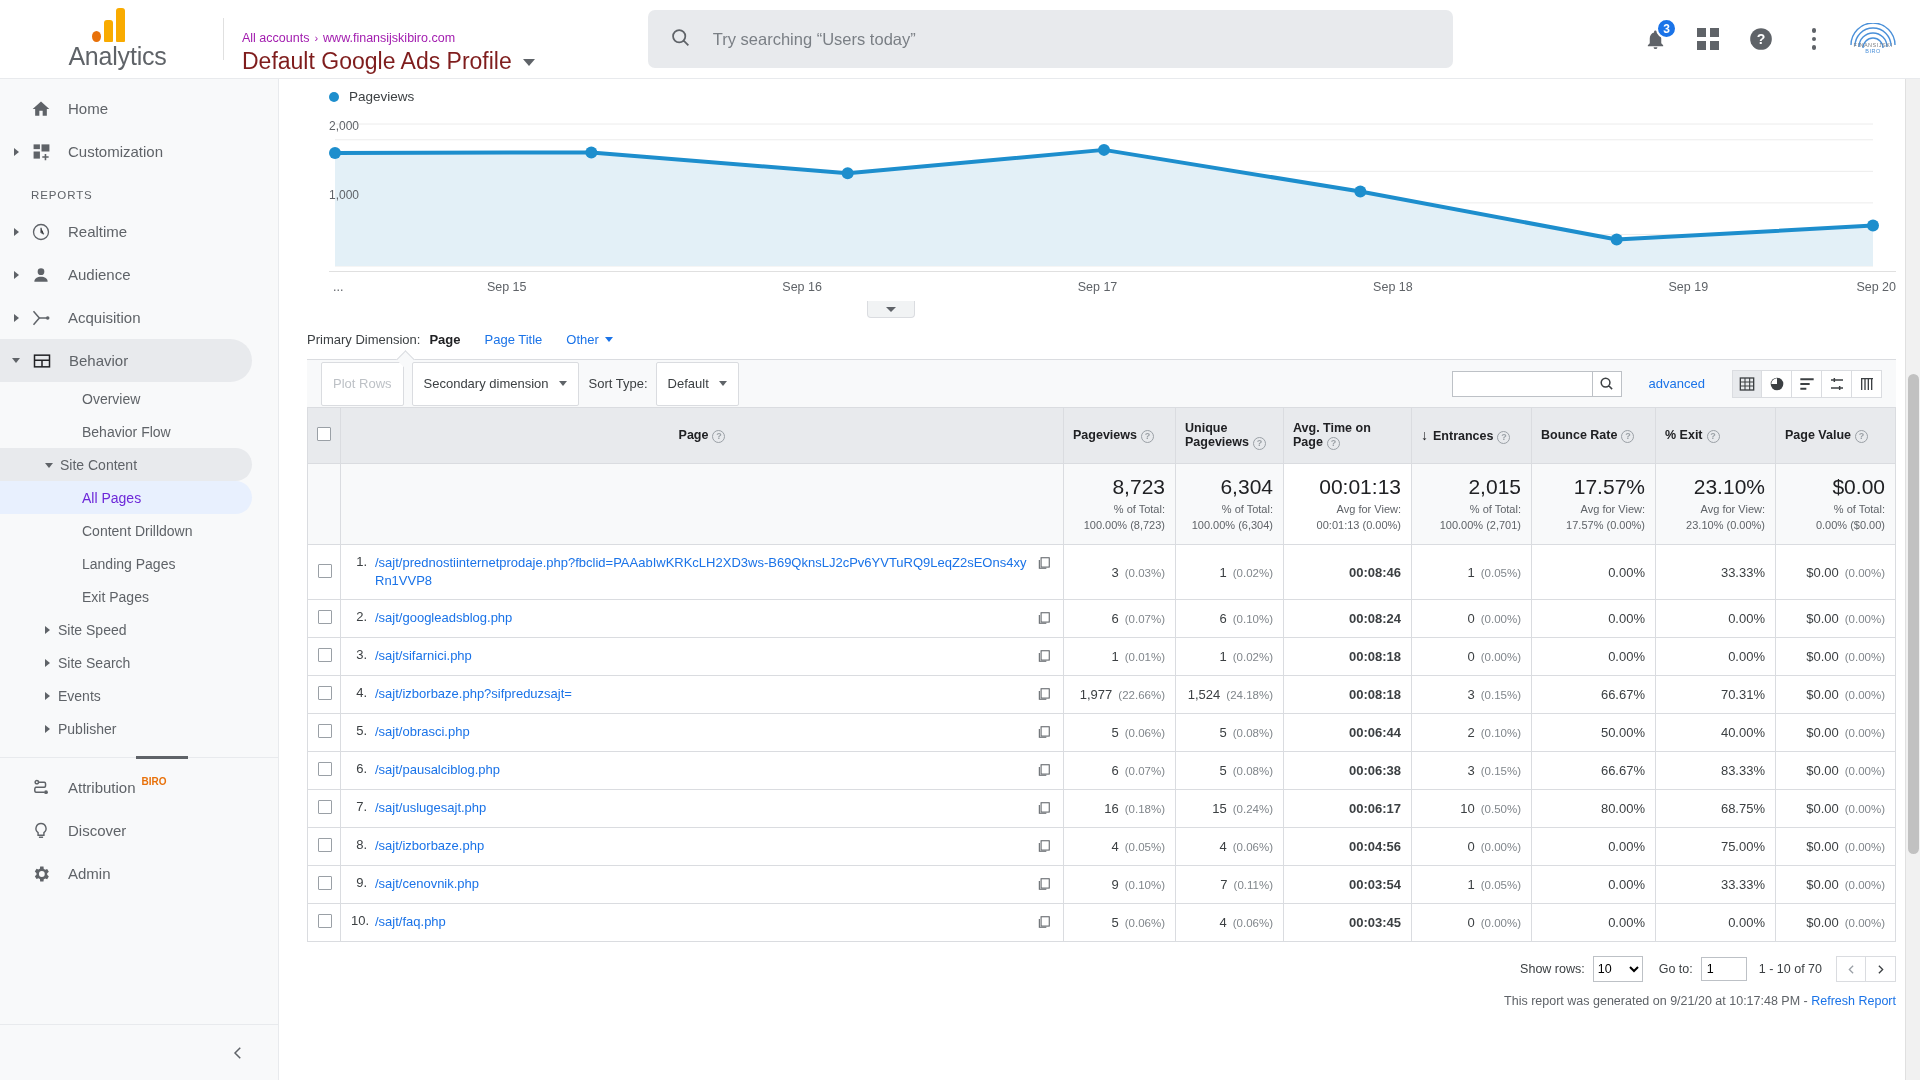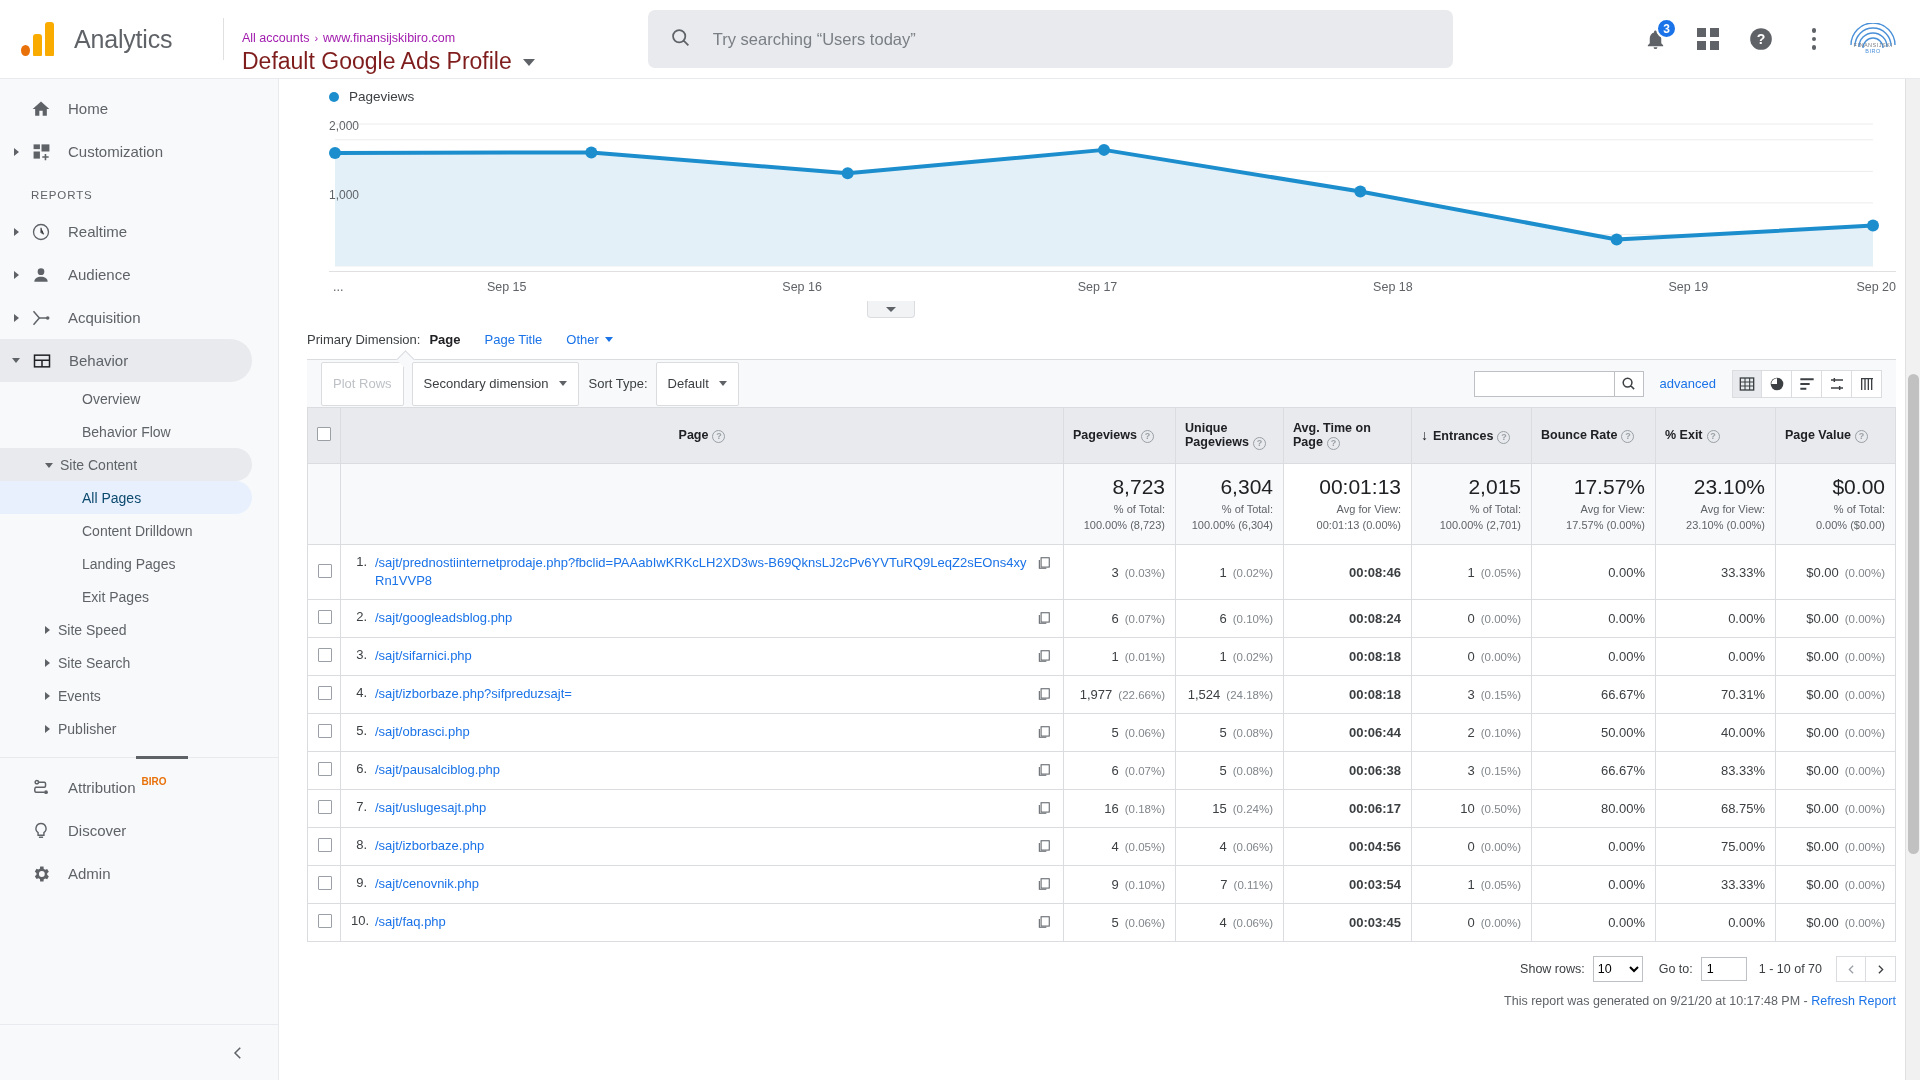--- a/index.html
+++ b/index.html
@@ -10,21 +10,21 @@
     font-size:13px; color:#5f6368; background:#fff;
     overflow:hidden;
   }
   .app { display:flex; flex-direction:column; width:1920px; height:1080px; }
 
   
   .topbar {
     height:79px; min-height:79px; display:flex; align-items:center;
     background:#fff; border-bottom:1px solid #e8eaed; position:relative; z-index:40;
   }
-  .brand { display:flex; align-items:center; padding-left:20px; width:215px; }
+  .brand { display:flex; align-items:center; padding-left:20px; width:215px;flex-direction:column; }
   .ga-logo { width:40px; height:34px; position:relative; margin-right:14px; }
   .ga-logo i { position:absolute; bottom:0; border-radius:3px 3px 1px 1px; display:block; }
   .ga-bar1 { left:1px; bottom:0; width:9px; height:11px; background:#f9ab00; border-radius:50%!important; }
   .ga-bar2 { left:13px; width:9px; height:22px; background:#f9ab00; }
   .ga-bar3 { left:25px; width:9px; height:34px; background:#f9ab00; }
   .ga-bar1 { background:#e8710a; }
   .brand-name { font-size:25px; color:#5f6368; font-weight:400; letter-spacing:-.2px; }
   .divider-v { width:1px; height:42px; background:#e0e0e0; margin:0 18px 0 8px; }
   .acct { display:flex; flex-direction:column; justify-content:center; }
   .acct-crumb { font-size:12.5px; color:#a21caf; line-height:16px; margin-bottom:1px;margin-top:26px; }
@@ -88,21 +88,21 @@
     border-radius:0 22px 22px 0; margin-right:26px; padding-left:64px;
   }
   .subitem .slabel { font-size:14px; color:#5f6368; white-space:nowrap; }
   .subitem.lvl2 { padding-left:82px; }
   .subitem.grp { padding-left:45px; }
   .subitem.grp .carr { border-left:5px solid #5f6368; border-top:4px solid transparent;
       border-bottom:4px solid transparent; width:0; height:0; margin-right:8px; }
   .subitem.grp.open .carr { border-top:5px solid #5f6368; border-left:4px solid transparent;
       border-right:4px solid transparent; border-bottom:0; margin-right:7px; margin-top:2px; }
   .subitem.active { background:#e8f0fe; }
-  .subitem.active .slabel { color:#0c4a6e; font-weight:500; }
+  .subitem.active .slabel { color:#6d28d9; font-weight:500; }
   .subitem.shade { background:#e8eaed; }
   .nav-sep { height:1px; background:#e8eaed; margin:12px 0 8px 0; position:relative; }
   .nav-sep:after { content:""; position:absolute; left:136px; top:-1px; width:52px; height:3px; background:#5f6368; }
   .sidebar-bottom { border-top:1px solid #e8eaed; height:56px; display:flex; align-items:center;
       justify-content:flex-end; padding-right:28px; }
   .collapse-btn { width:24px; height:24px; display:flex; align-items:center; justify-content:center; cursor:pointer; }
 
   
   .main { flex:1; min-width:0; display:flex; flex-direction:column; background:#fff; position:relative; }
   .main-scroll { flex:1; overflow:hidden; position:relative; }
@@ -144,21 +144,21 @@
   }
   .btn {
     height:44px; border:1px solid #dadce0; background:#fff; border-radius:2px;
     display:inline-flex; align-items:center; padding:0 11px; font-size:13px; color:#3c4043;
     cursor:pointer; margin-right:8px;
   }
   .btn.disabled { color:#bdc1c6; background:#fff; cursor:default; }
   .btn .c { border-left:4px solid transparent; border-right:4px solid transparent;
       border-top:5px solid #5f6368; margin-left:10px; }
   .sorttype { font-size:13px; color:#3c4043; margin:0 8px 0 2px; }
-  .tb-right { margin-left:auto; display:flex; align-items:center; }
+  .tb-right { margin-left:auto; display:flex; align-items:center;gap:11px; }
   .tb-search { display:flex; height:26px; }
   .tb-search input { width:140px; border:1px solid #bdc1c6; border-right:0; outline:0;
       padding:0 6px; font-family:inherit; font-size:12px; }
   .tb-search .go { width:30px; border:1px solid #bdc1c6; background:#fff; display:flex;
       align-items:center; justify-content:center; cursor:pointer; }
   .adv { color:#1a73e8; font-size:13px; margin:0 16px; cursor:pointer; }
   .viewset { display:flex; }
   .vbtn { width:30px; height:28px; border:1px solid #dadce0; border-left:0; background:#fff;
       display:flex; align-items:center; justify-content:center; cursor:pointer; }
   .vbtn:first-child { border-left:1px solid #dadce0; }

